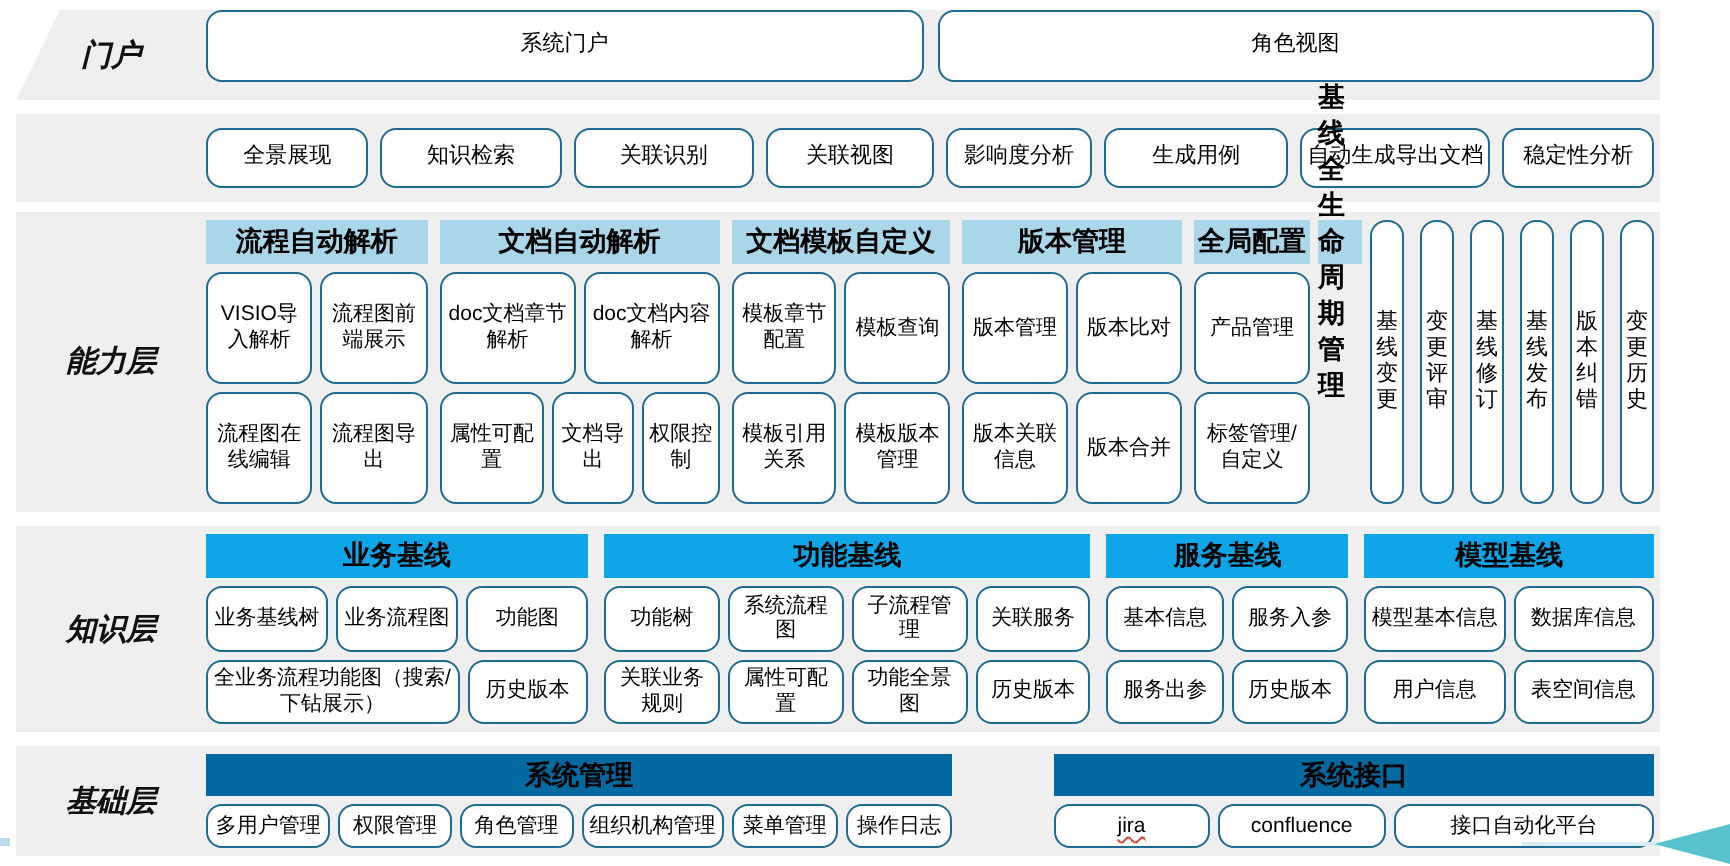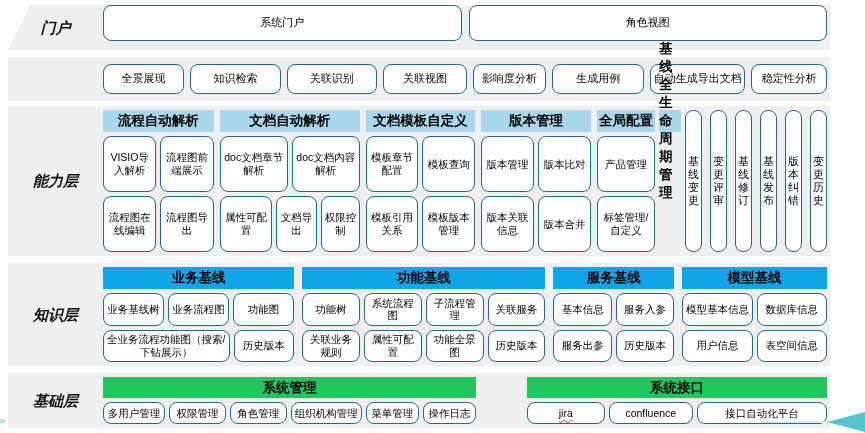--- a/index.html
+++ b/index.html
@@ -25,21 +25,21 @@
 
   .btn { flex: 1; min-width: 0; border: 1.5px solid #1e6a90; border-radius: 8px; background: #fff;
          display: flex; align-items: center; justify-content: center; text-align: center;
          font-size: 10.5px; line-height: 1.2; padding: 1px 2px; color: #000; }
   .btn-lg { font-size: 11px; }
 
   .hdr { height: 22px; flex: 0 0 22px; display: flex; align-items: center; justify-content: center;
          font-weight: bold; font-size: 13.5px; color: #000; }
   .hdr-blue { background: #a9d6e8; }
   .hdr-gray { background: #0ea5e9; }
-  .hdr-teal { background: #22c55e; }
+  .hdr-teal { background: #0369a1; }
 
   .cap-groups { display: flex; gap: 6px; flex: 1; min-height: 0; }
   .group { display: flex; flex-direction: column; gap: 4px; min-width: 0; }
   .row { display: flex; gap: 4px; flex: 1; min-height: 0; }
   .baseline-row { display: flex; gap: 8px; flex: 0 0 22px; }
 
   .found-spacer { flex: 1; }
   .squiggle { text-decoration: underline wavy #e0392f; text-decoration-thickness: 1px; text-underline-offset: 2px; }
 
   

